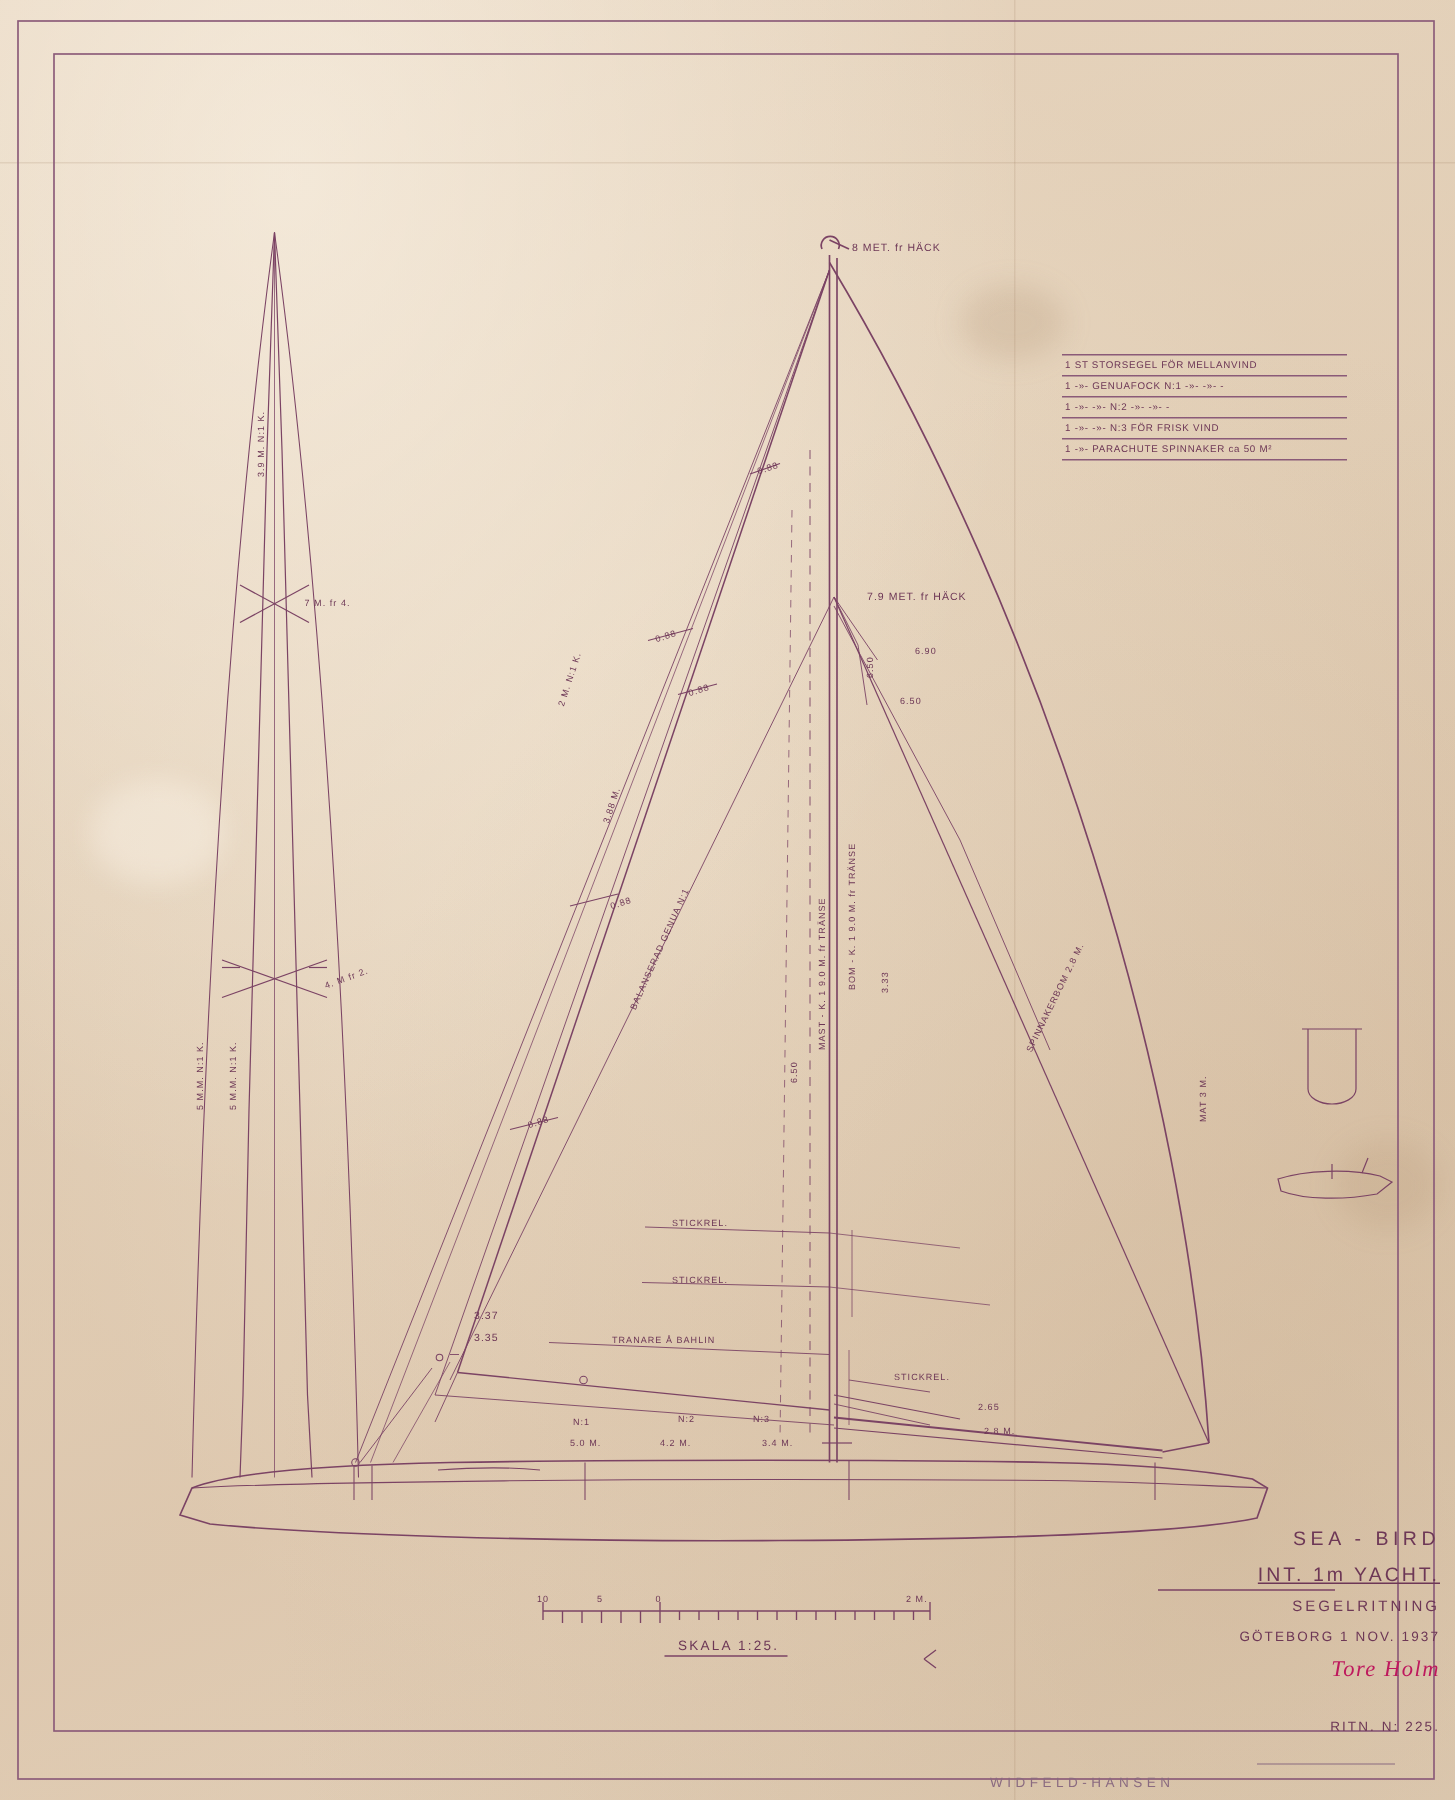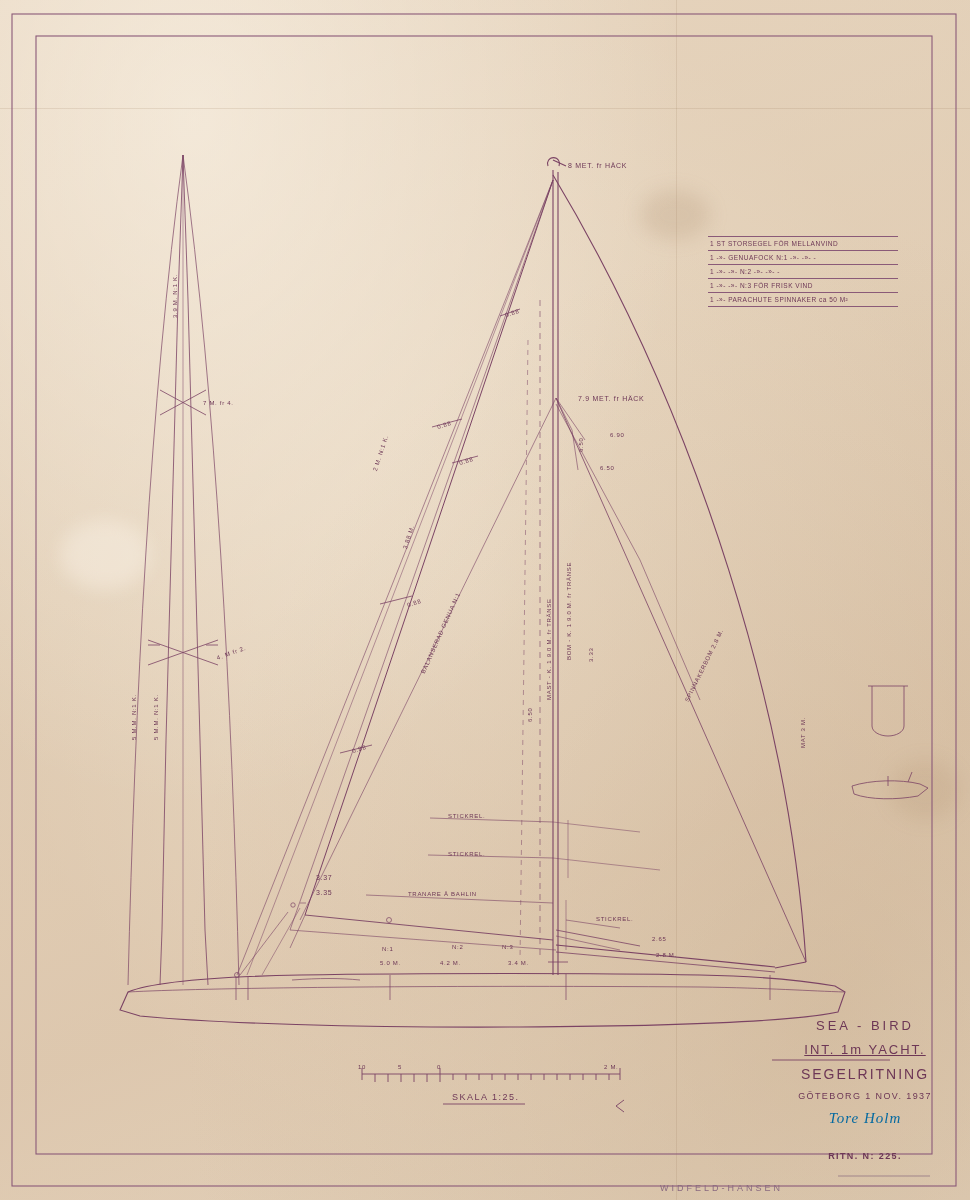--- a/index.html
+++ b/index.html
@@ -30,27 +30,27 @@
     font-size:7px;
     letter-spacing:.7px;
     white-space:nowrap;
     font-family:"Liberation Sans", sans-serif;
   }
   .lbl.sm{font-size:6px;}
   .title{
     color:#6d3756;letter-spacing:2.2px;
   }
   #titleblock{position:absolute;left:770px;top:1018px;width:190px;}
-  #titleblock div{margin-bottom:9px;text-align:center;}
+  #titleblock div{margin-bottom:9px;text-align:right;}
   .t1{font-size:13px;letter-spacing:3px;}
   .t2{font-size:13px;letter-spacing:2px;text-decoration:underline;}
-  .t3{font-size:14px;letter-spacing:2px;}
+  .t3{font-size:10px;letter-spacing:2px;}
   .t4{font-size:9px;letter-spacing:1.4px;}
   .t5{font-size:9px;letter-spacing:1.4px;}
-  .sig{font-family:"Liberation Serif",serif;font-style:italic;font-size:15px;color:#0369a1;letter-spacing:1px;}
+  .sig{font-family:"Liberation Serif",serif;font-style:italic;font-size:15px;color:#be185d;letter-spacing:1px;}
   .bottomnote{
     position:absolute;left:660px;top:1183px;color:#8a6a80;font-size:9px;letter-spacing:3px;
   }
   .legend{position:absolute;left:708px;top:236px;width:190px;color:#6d3756;font-size:6.5px;letter-spacing:.5px;}
   .legend .row{height:13px;line-height:13px;border-bottom:1px solid #8a5a78;padding-left:2px;}
   .legend .row:first-child{border-top:1px solid #8a5a78;}
   .vrot{transform-origin:0 0;}
 </style>
 </head>
 <body>
@@ -248,16 +248,16 @@
 <div class="lbl sm" style="left:437px;top:1064px;">0</div>
 <div class="lbl sm" style="left:604px;top:1064px;">2 M.</div>
 <div class="lbl" style="left:452px;top:1092px;font-size:9px;letter-spacing:1.5px;">SKALA 1:25.</div>
 
 <div id="titleblock">
   <div class="title t1">SEA - BIRD</div>
   <div class="title t2">INT. 1m YACHT.</div>
   <div class="title t3">SEGELRITNING</div>
   <div class="title t4">GÖTEBORG 1 NOV. 1937</div>
   <div class="sig">Tore Holm</div>
-  <div class="title t5" style="margin-top:24px;font-weight:bold;">RITN. N: 225.</div>
+  <div class="title t5" style="margin-top:24px;">RITN. N: 225.</div>
 </div>
 
 <div class="bottomnote">WIDFELD-HANSEN</div>
 
 </body></html>

